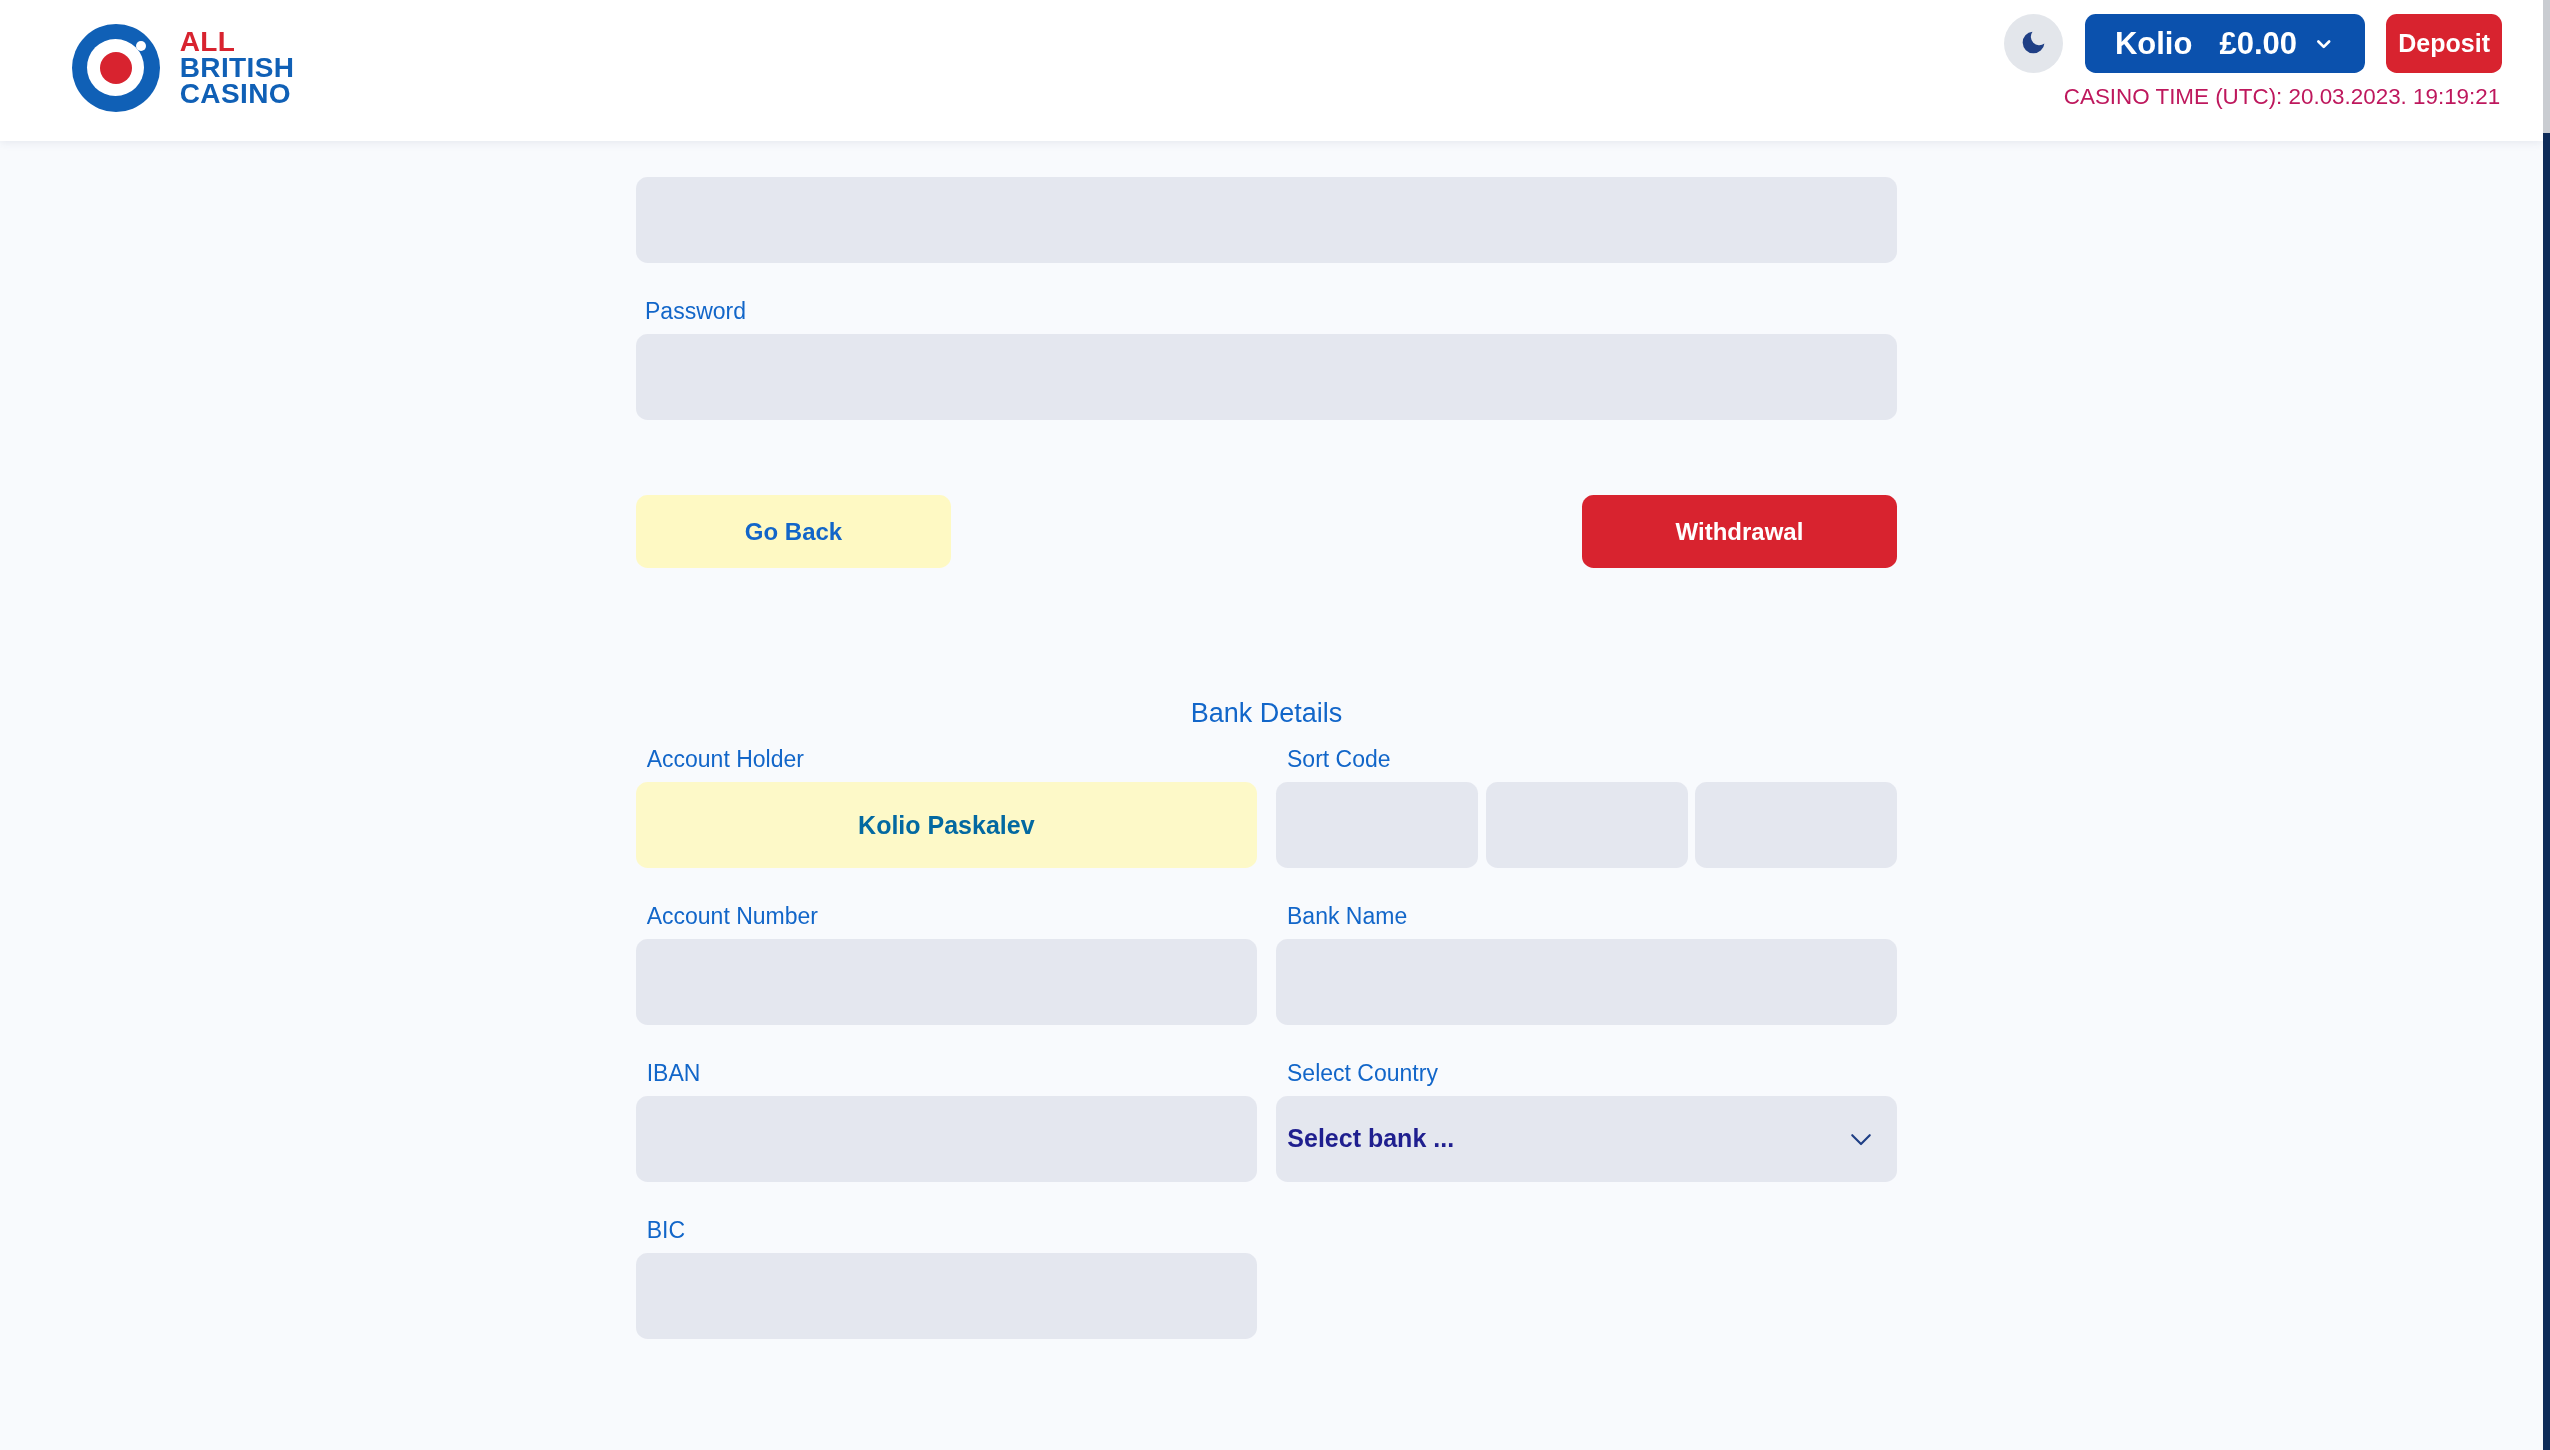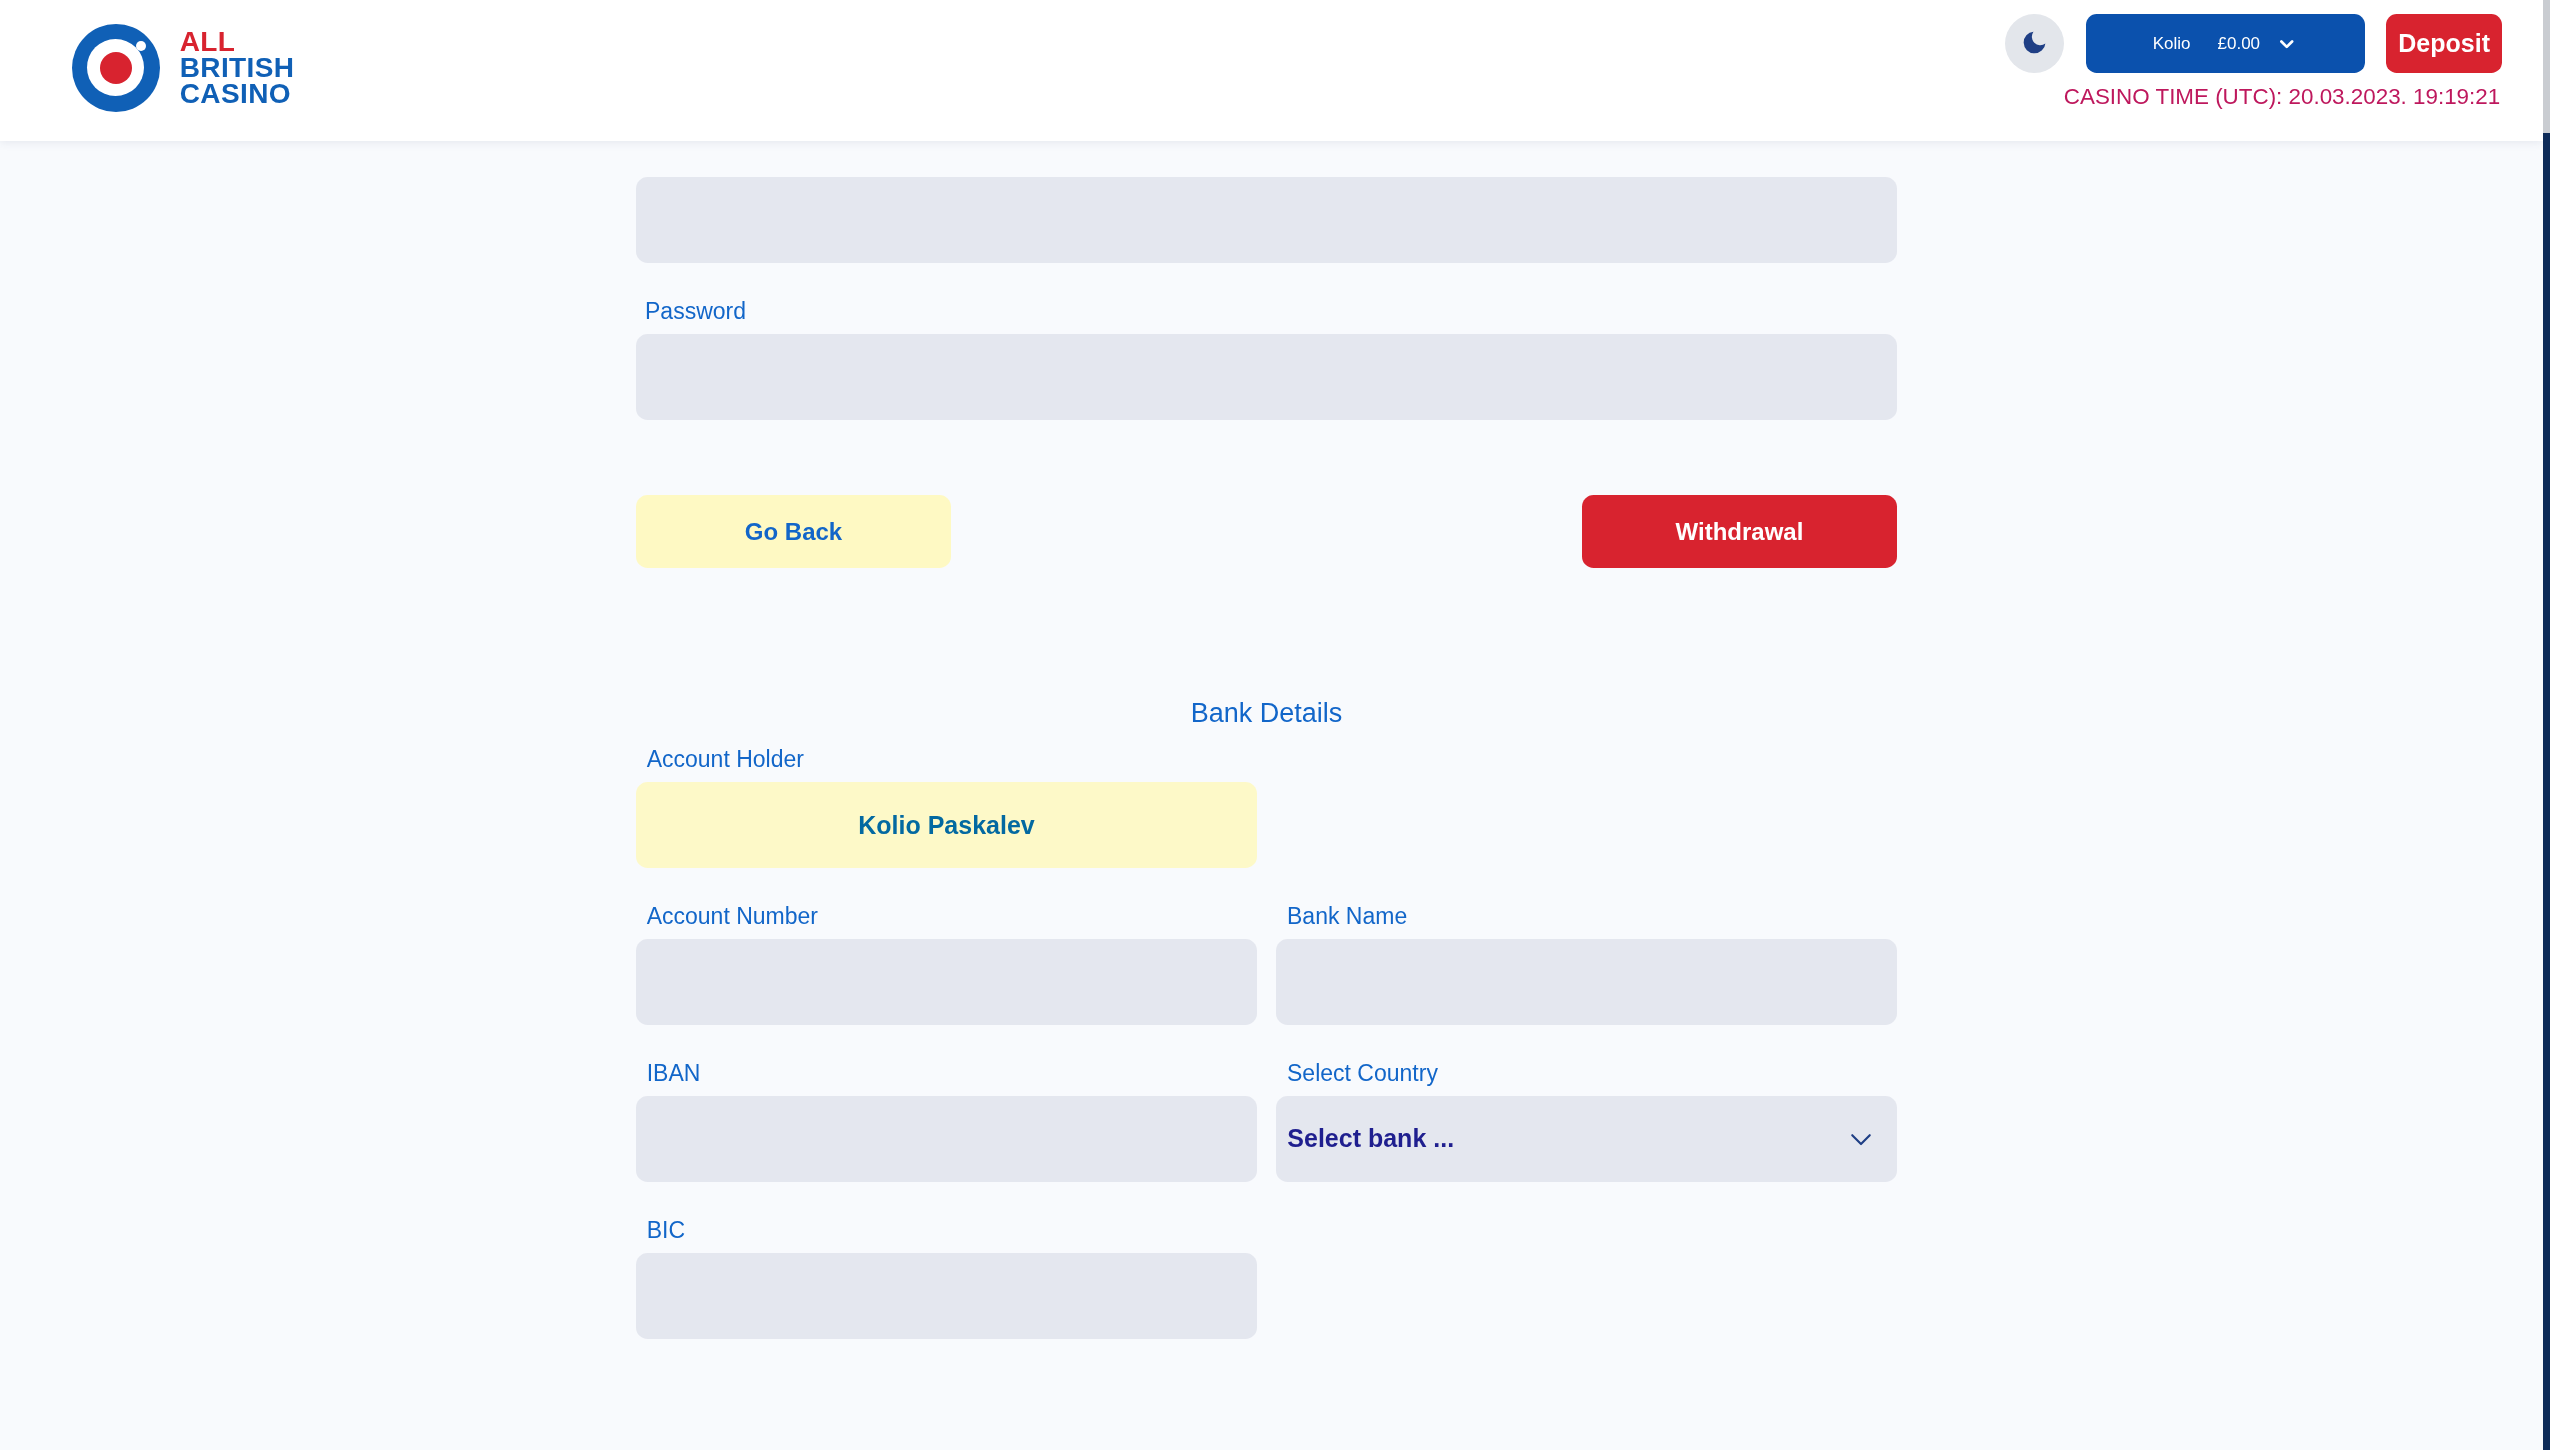--- a/index.html
+++ b/index.html
@@ -114,22 +114,22 @@
     align-items: center;
     justify-content: center;
     gap: 27px;
     padding: 0 30px;
     cursor: pointer;
     border: none;
   }
   .balance-pill .uname,
   .balance-pill .amt {
     color: #ffffff;
-    font-size: 17px;
-    font-weight: 400;
+    font-size: 31px;
+    font-weight: 700;
     white-space: nowrap;
   }
   .balance-pill .chev { display: flex; margin-left: -10.7px; }
 
   .deposit-btn {
     background: #d8232f;
     color: #ffffff;
     font-size: 25px;
     font-weight: 700;
     border: none;
@@ -377,20 +377,28 @@
 
     <div class="bank-details-title">Bank Details</div>
 
     <div class="bank-grid">
 
       <div class="bank-row">
         <div class="bank-cell">
           <label class="field-label">Account Holder</label>
           <input class="input-box autofilled" type="text" value="Kolio Paskalev" style="">
         </div>
+        <div class="bank-cell">
+          <label class="field-label">Sort Code</label>
+          <div class="sortcode-group">
+            <input class="input-box" type="text" value="" style="">
+            <input class="input-box" type="text" value="" style="">
+            <input class="input-box" type="text" value="" style="">
+          </div>
+        </div>
       </div>
 
       <div class="row-gap"></div>
 
       <div class="bank-row">
         <div class="bank-cell">
           <label class="field-label">Account Number</label>
           <input class="input-box" type="text" value="" style="">
         </div>
         <div class="bank-cell">

